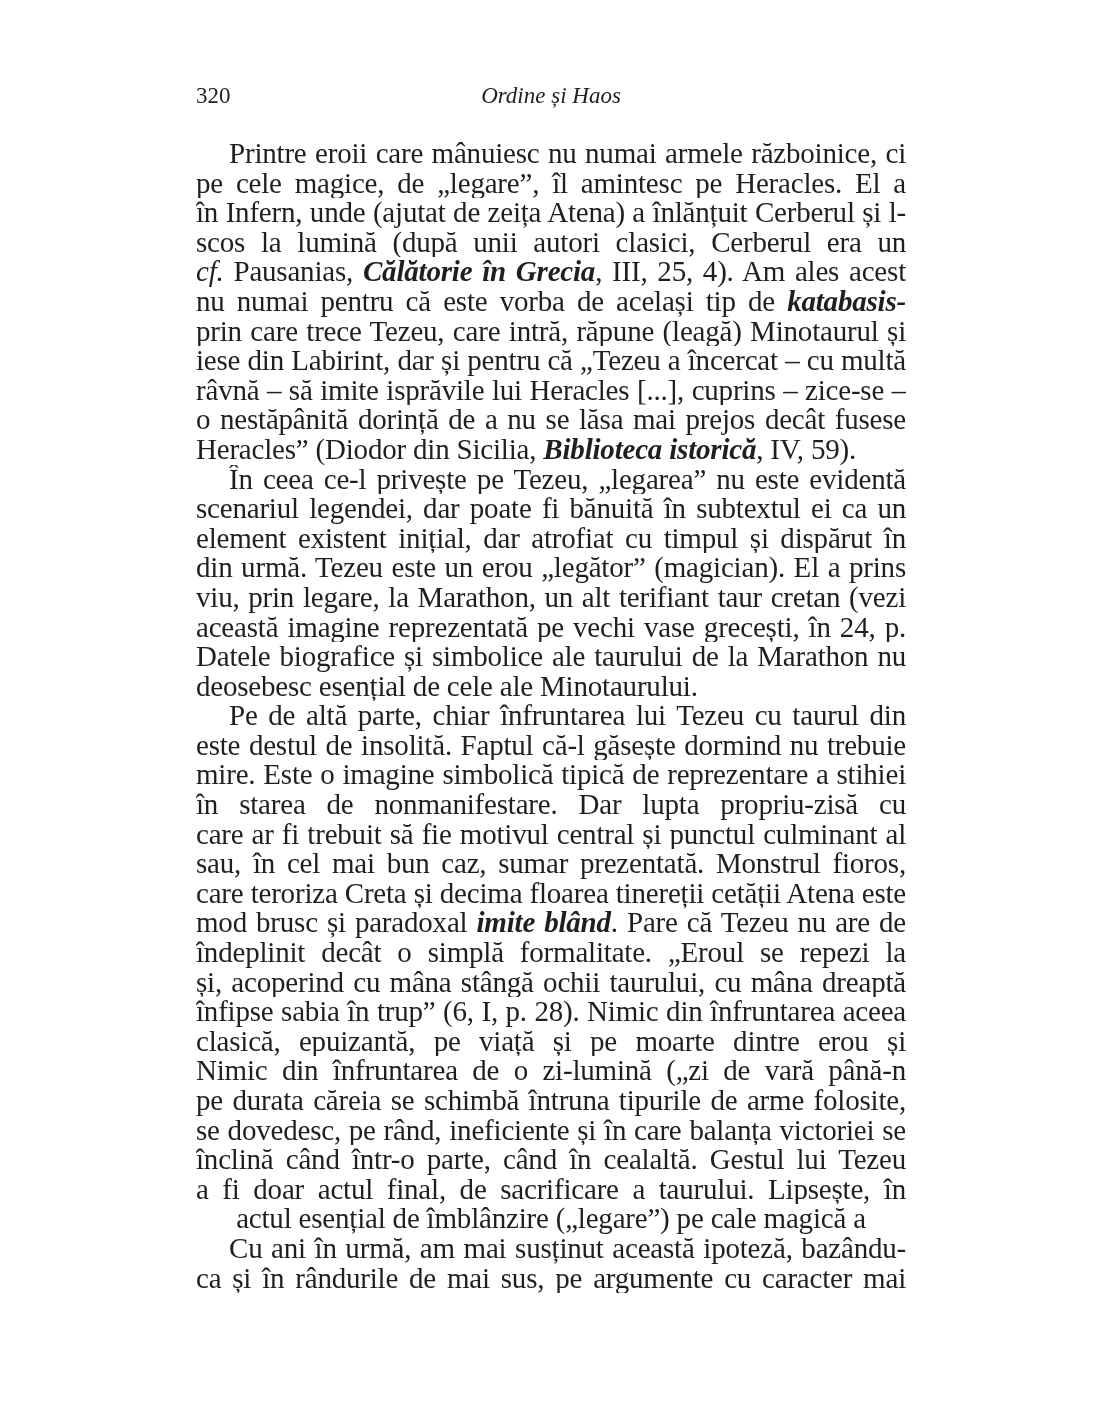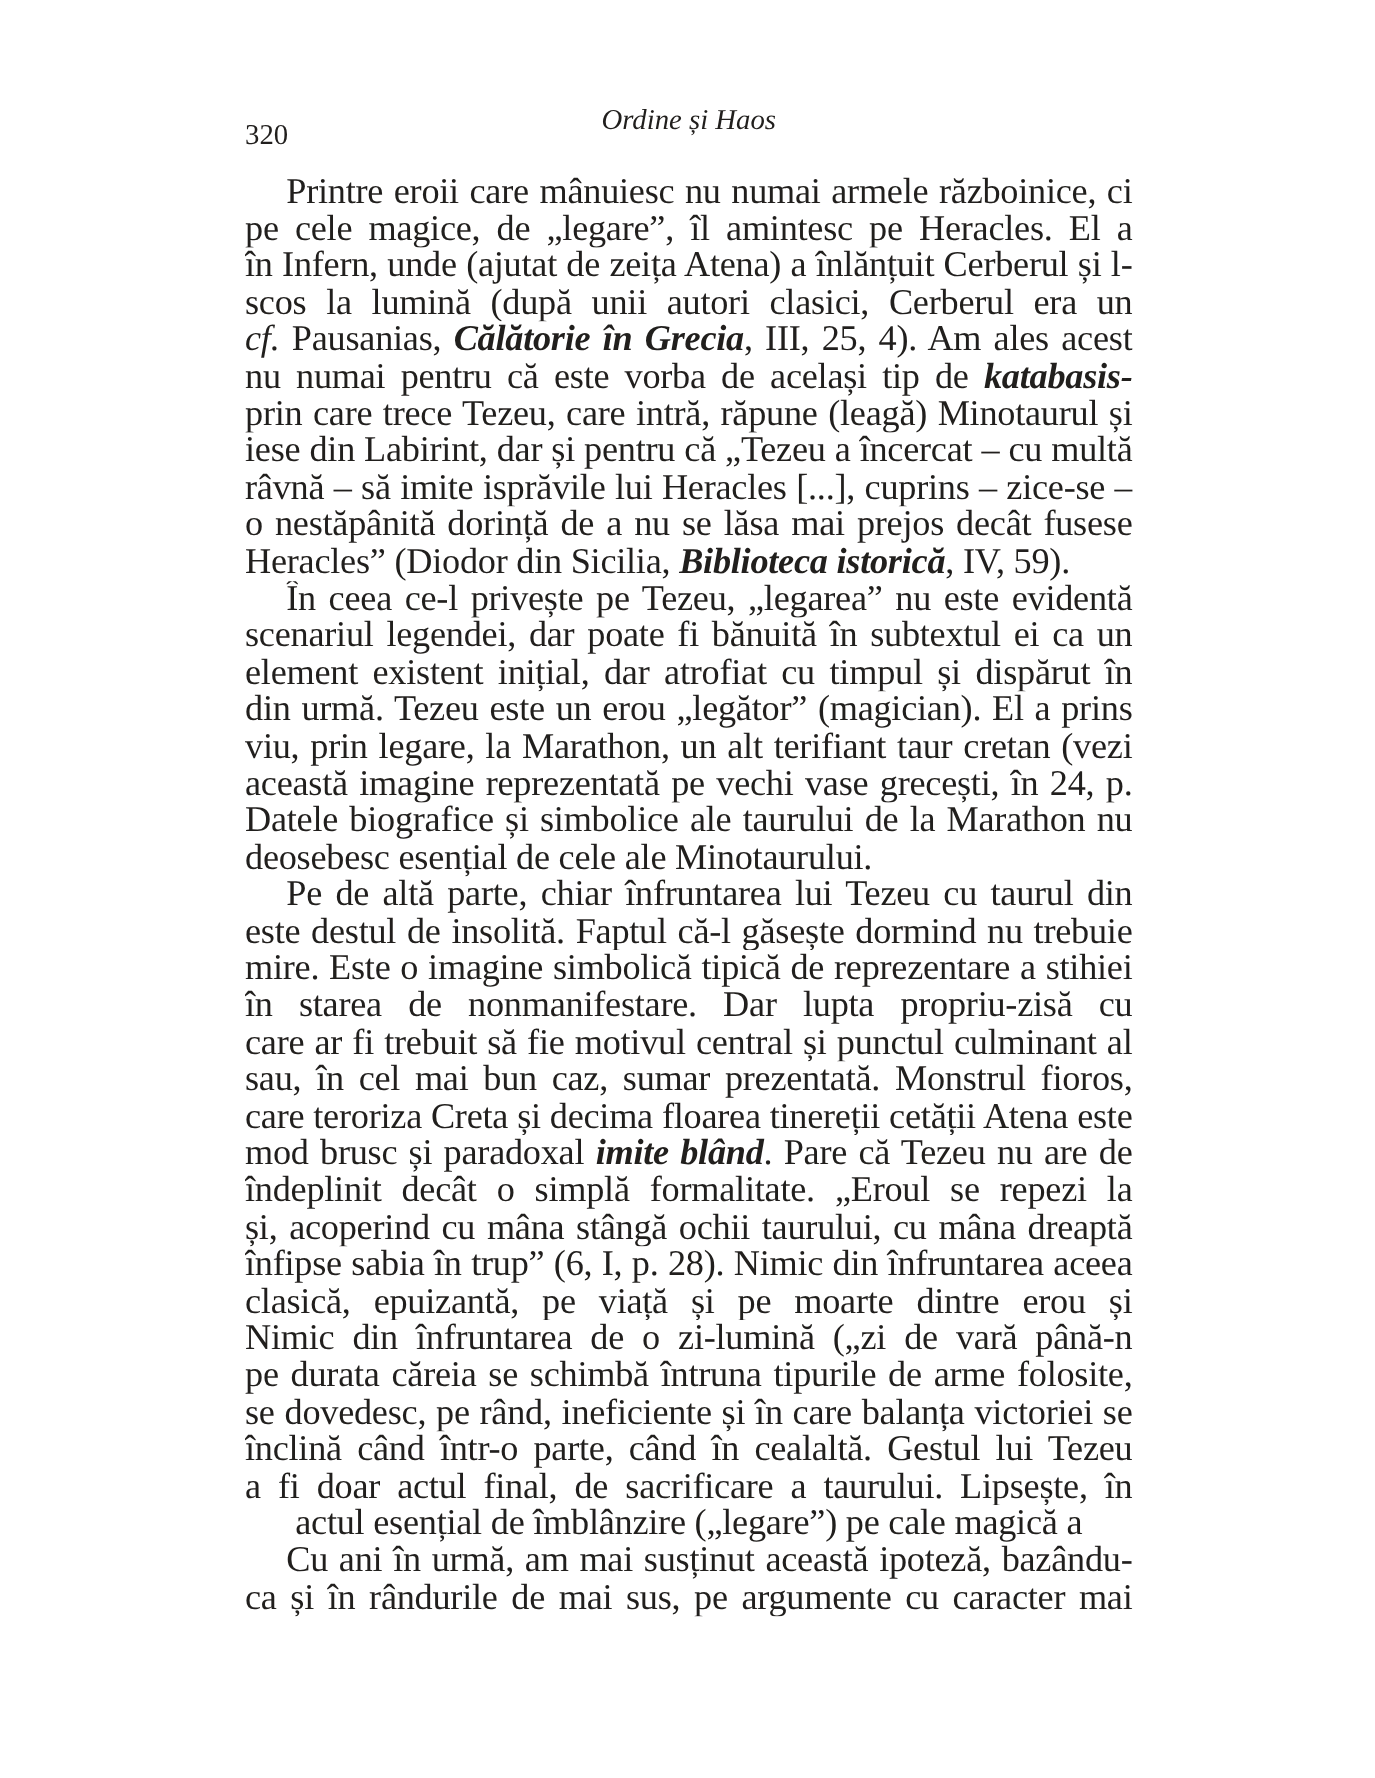--- a/index.html
+++ b/index.html
@@ -17,21 +17,21 @@
     left: 196px;
     top: 82px;
     width: 710px;
     height: 30px;
     font-size: 23px;
     line-height: 28px;
   }
   .page-number {
     position: absolute;
     left: 0;
-    top: 12px;
+    top: 0;
   }
   .running-title {
     position: absolute;
     left: 0;
     top: 0;
     width: 100%;
     text-align: center;
     font-style: italic;
   }
   .text-block {

